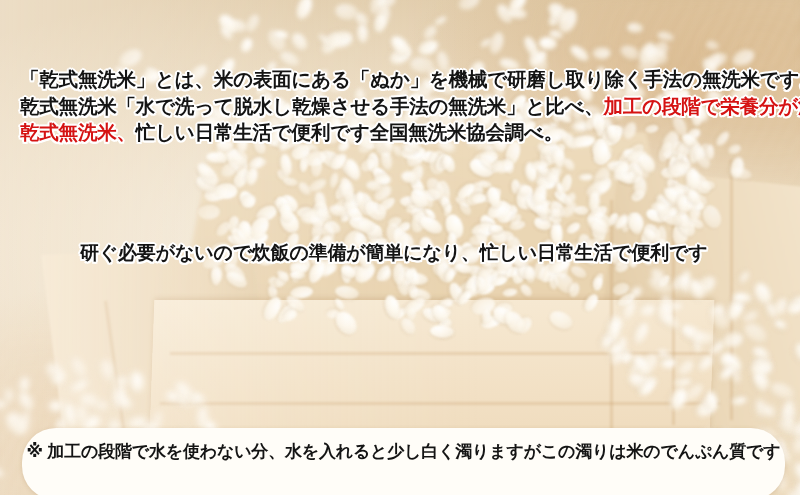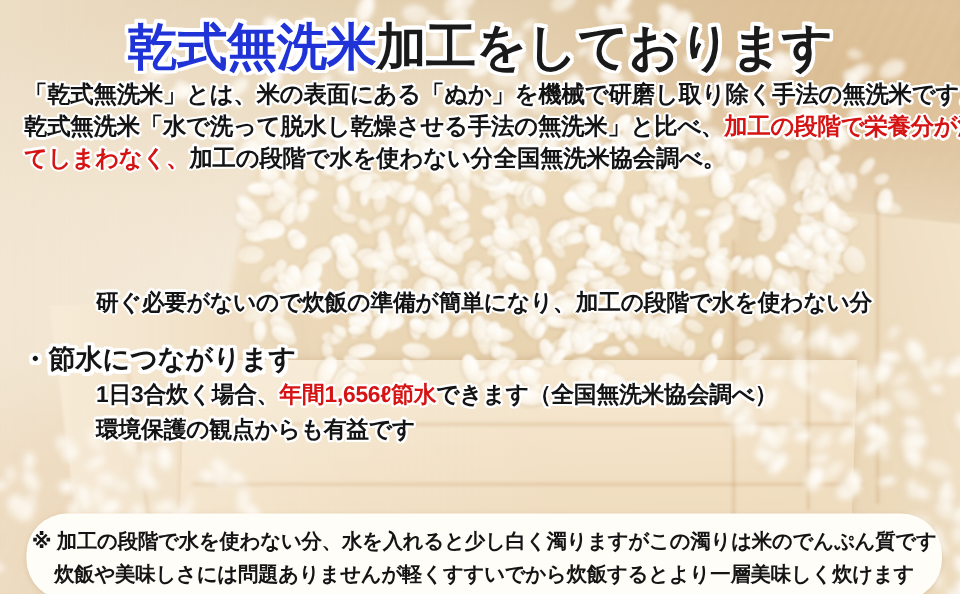--- a/index.html
+++ b/index.html
@@ -1048,52 +1048,41 @@
       <div class="grain" style="left:720.7px;top:431.1px;width:13.9px;height:7.3px;transform:rotate(30.0deg);filter:blur(3.2px);opacity:0.85;"></div>
       <div class="grain" style="left:769.0px;top:444.6px;width:13.4px;height:7.6px;transform:rotate(164.7deg);filter:blur(3.2px);opacity:0.97;"></div>
       <div class="grain" style="left:783.7px;top:494.2px;width:21.1px;height:12.3px;transform:rotate(62.0deg);filter:blur(3.2px);opacity:0.68;"></div>
       <div class="grain" style="left:771.4px;top:450.7px;width:20.8px;height:12.6px;transform:rotate(12.9deg);filter:blur(3.2px);opacity:0.55;"></div>
     </div>
 
   <div class="bg-layer bg-haze"></div>
 
   <div class="content">
 
-    <div id="title" class="outlined">
-      <span class="blue">乾式無洗米</span><span class="black">加工をしております</span>
-    </div>
 
     <div id="desc" class="outlined-thin">
       <div class="row">
         <span>「乾式無洗米」とは、米の表面にある「ぬか」を機械で研磨し取り除く手法の無洗米です。</span>
       </div>
       <div class="row">
         <span>乾式無洗米「水で洗って脱水し乾燥させる手法の無洗米」と比べ、</span><span class="red">加工の段階で栄養分が流れ</span>
       </div>
       <div class="row">
-        <span class="red">てしまわなく、</span><span>加工の段階で水を使わない分</span><span>全国無洗米協会調べ。</span>
+        <span class="red">乾式無洗米、</span><span>忙しい日常生活で便利です</span><span>全国無洗米協会調べ。</span>
       </div>
     </div>
 
 
     <div id="merits">
 
       <div class="merit">
-        <div class="merit-detail outlined-thin">研ぐ必要がないので炊飯の準備が簡単になり、加工の段階で水を使わない分</div>
+        <div class="merit-detail outlined-thin">研ぐ必要がないので炊飯の準備が簡単になり、忙しい日常生活で便利です</div>
       </div>
 
-      <div class="merit" style="margin-top:18px;">
-        <div class="merit-title outlined">・節水につながります</div>
-        <div class="merit-detail outlined-thin">
-          <span>1日3合炊く場合、</span><span class="red">年間1,656ℓ節水</span><span>できます（全国無洗米協会調べ）</span>
-        </div>
-        <div class="merit-detail outlined-thin">環境保護の観点からも有益です</div>
-      </div>
 
     </div>
 
     <div id="note">
       <div class="line l1">※ 加工の段階で水を使わない分、水を入れると少し白く濁りますがこの濁りは米のでんぷん質です</div>
-      <div class="line l2">炊飯や美味しさには問題ありませんが軽くすすいでから炊飯するとより一層美味しく炊けます</div>
     </div>
 
   </div>
 </div>
 
 </body></html>

